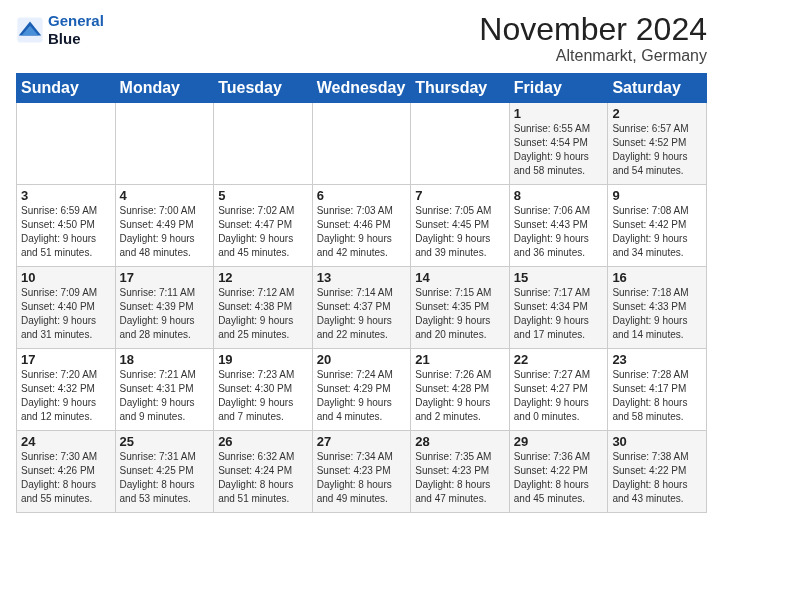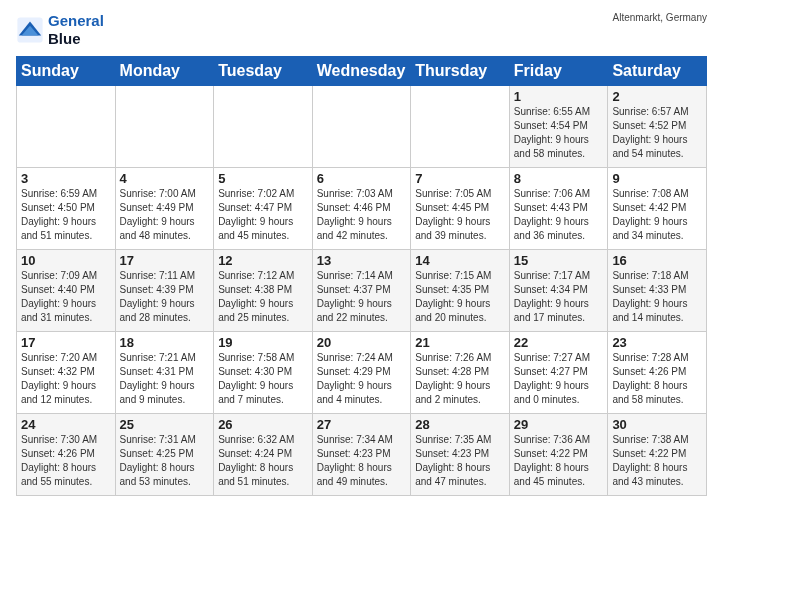--- a/index.html
+++ b/index.html
@@ -41,21 +41,21 @@
     .title-block {
       text-align: right;
     }
     .month-title {
       font-size: 32px;
       font-weight: normal;
       color: #222;
       line-height: 1.1;
     }
     .location {
-      font-size: 10px;
+      font-size: 16px;
       color: #444;
     }
     table {
       width: 100%;
       border-collapse: collapse;
       table-layout: fixed;
     }
     thead tr th {
       background: #1a5fb4;
       color: #fff;
@@ -103,20 +103,21 @@
         <rect x="2" y="2" width="36" height="36" rx="4" fill="#e8f0fe"></rect>
         <polygon points="20,8 36,28 4,28" fill="#1a5fb4"></polygon>
         <polygon points="20,14 32,28 8,28" fill="#4a90d9"></polygon>
       </svg>
       <div class="logo-text">
         <span>General</span><br>
         <span style="color:#0f172a;">Blue</span>
       </div>
     </div>
     <div class="title-block">
+      <div class="month-title">November 2024</div>
       <div class="location">Altenmarkt, Germany</div>
     </div>
   </div>
 
   <table>
     <thead>
       <tr>
         <th>Sunday</th>
         <th>Monday</th>
         <th>Tuesday</th>
@@ -242,21 +243,21 @@
 Daylight: 9 hours and 12 minutes.</div>
           </td>
           <td>
             <span class="day-num">18</span>
             <div class="cell-info">Sunrise: 7:21 AM
 Sunset: 4:31 PM
 Daylight: 9 hours and 9 minutes.</div>
           </td>
           <td>
             <span class="day-num">19</span>
-            <div class="cell-info">Sunrise: 7:58 AM
+            <div class="cell-info">Sunrise: 7:23 AM
 Sunset: 4:30 PM
 Daylight: 9 hours and 7 minutes.</div>
           </td>
           <td>
             <span class="day-num">20</span>
             <div class="cell-info">Sunrise: 7:24 AM
 Sunset: 4:29 PM
 Daylight: 9 hours and 4 minutes.</div>
           </td>
           <td>
@@ -267,21 +268,21 @@
           </td>
           <td>
             <span class="day-num">22</span>
             <div class="cell-info">Sunrise: 7:27 AM
 Sunset: 4:27 PM
 Daylight: 9 hours and 0 minutes.</div>
           </td>
           <td>
             <span class="day-num">23</span>
             <div class="cell-info">Sunrise: 7:28 AM
-Sunset: 4:26 PM
+Sunset: 4:17 PM
 Daylight: 8 hours and 58 minutes.</div>
           </td>
         </tr>
         <tr>
           <td>
             <span class="day-num">24</span>
             <div class="cell-info">Sunrise: 7:30 AM
 Sunset: 4:26 PM
 Daylight: 8 hours and 55 minutes.</div>
           </td>

